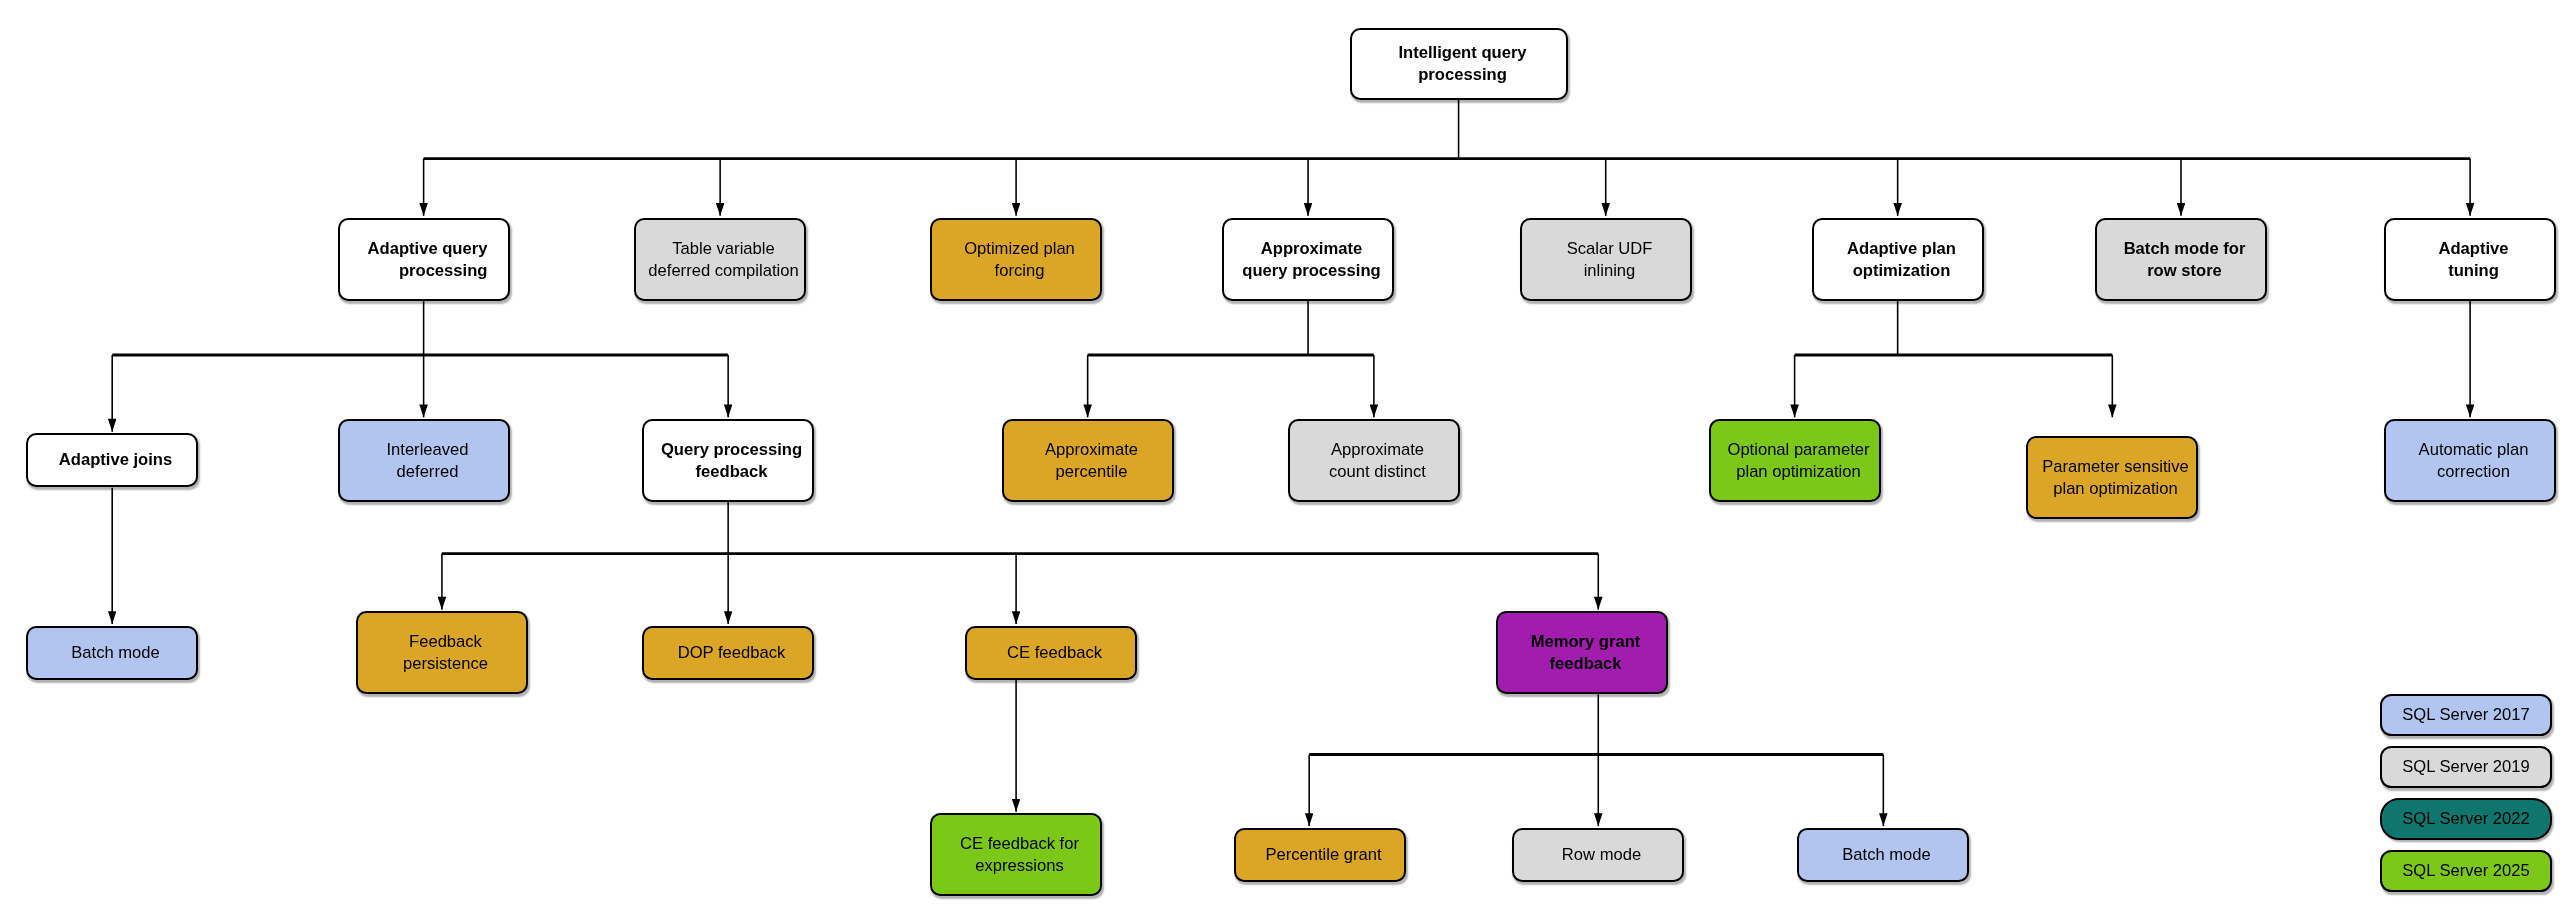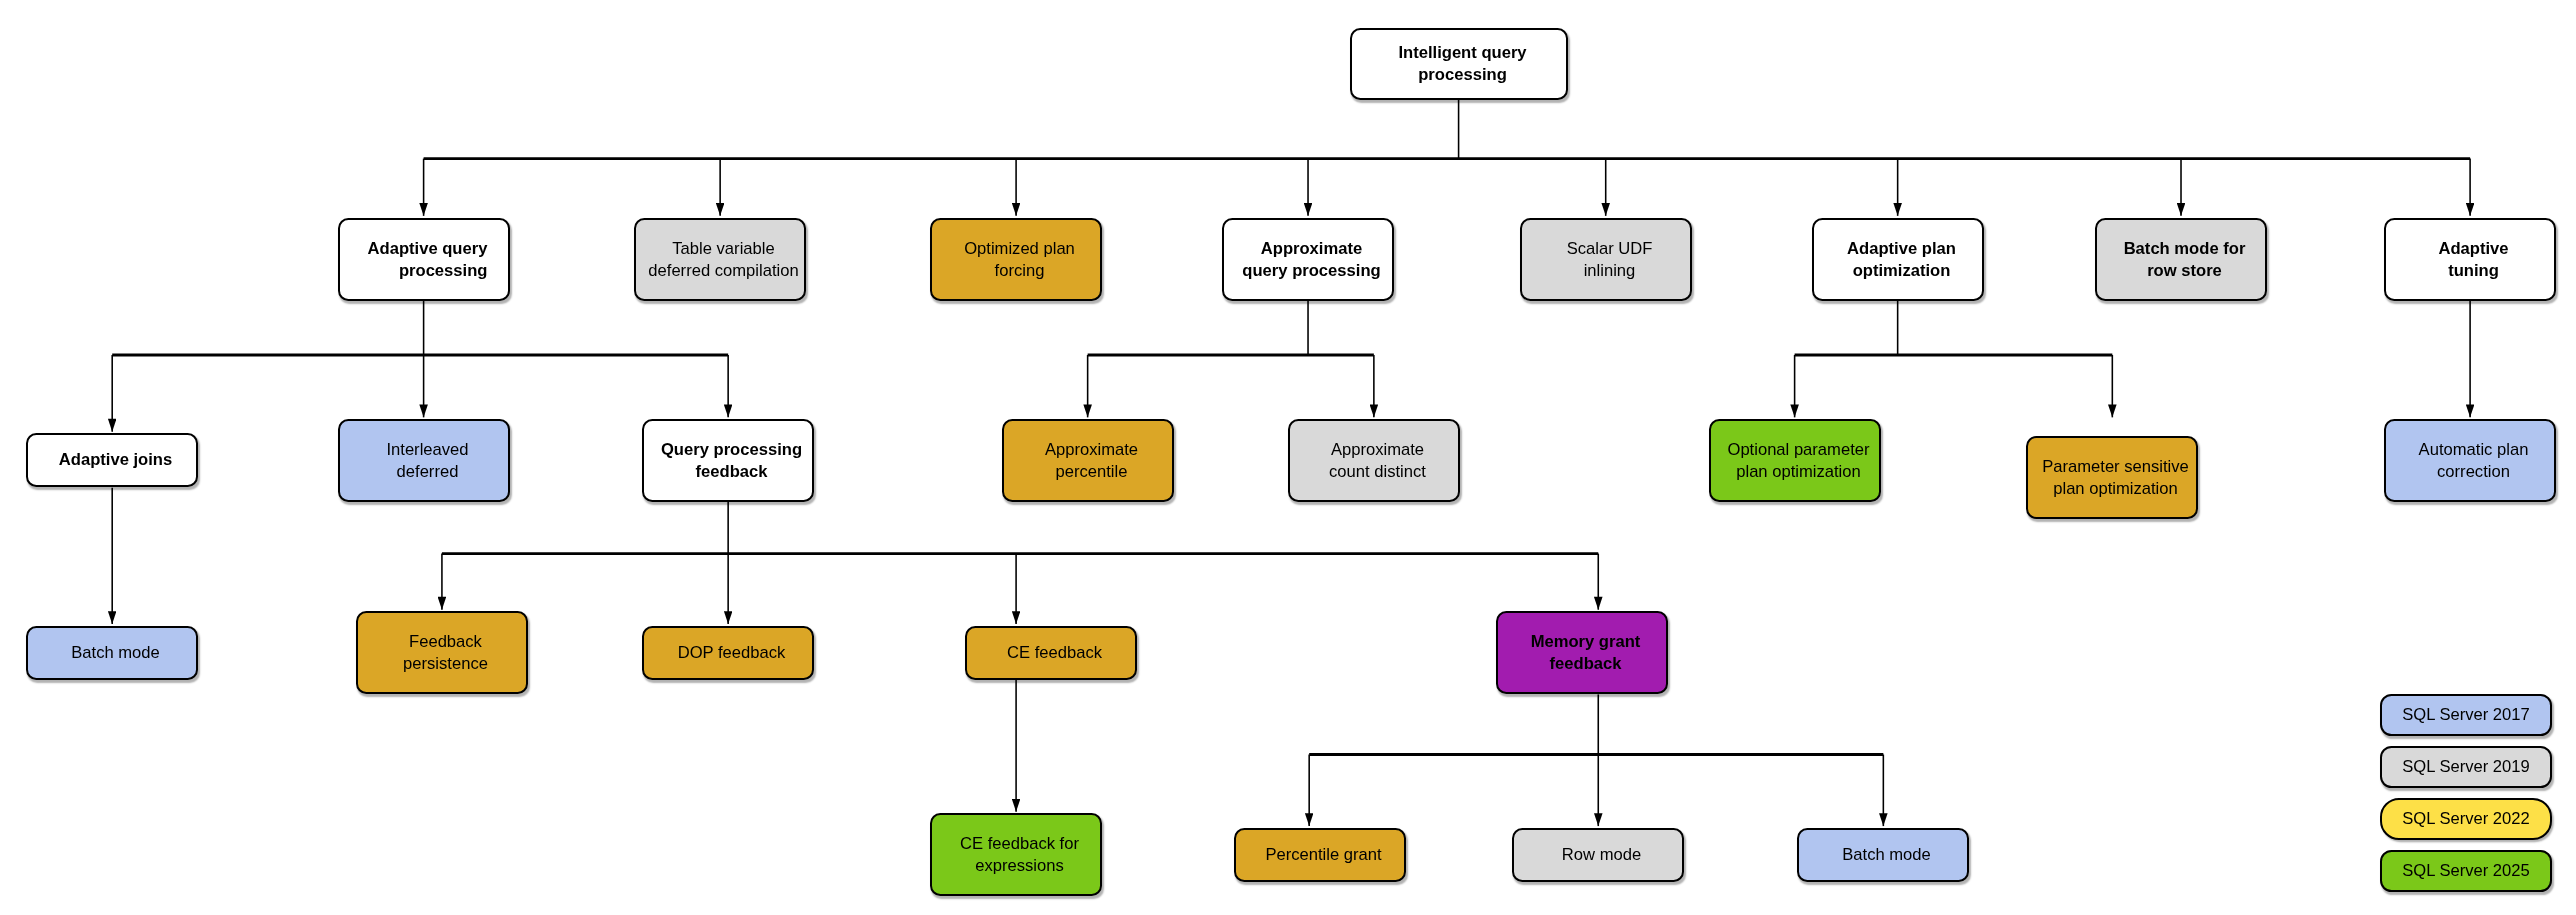--- a/index.html
+++ b/index.html
@@ -175,21 +175,21 @@
         <span class="lbl">Batch mode</span>
       </div>
     </div>
   <div id="legend">
       <div class="legend-box" style="left: 2380px; top: 694px; width: 172px; height: 42px; background: rgb(177, 197, 240);">
         <span>SQL Server 2017</span>
       </div>
       <div class="legend-box" style="left: 2380px; top: 746px; width: 172px; height: 42px; background: rgb(217, 217, 217);">
         <span>SQL Server 2019</span>
       </div>
-      <div class="legend-box" style="left: 2380px; top: 798px; width: 172px; height: 42px; background: #fde047; border-radius: 19px;">
+      <div class="legend-box" style="left: 2380px; top: 798px; width: 172px; height: 42px; background: #0f766e; border-radius: 19px;">
         <span>SQL Server 2022</span>
       </div>
       <div class="legend-box" style="left: 2380px; top: 850px; width: 172px; height: 42px; background: rgb(123, 200, 25);">
         <span>SQL Server 2025</span>
       </div>
     </div>
 </div>
 
 
 </body></html>

